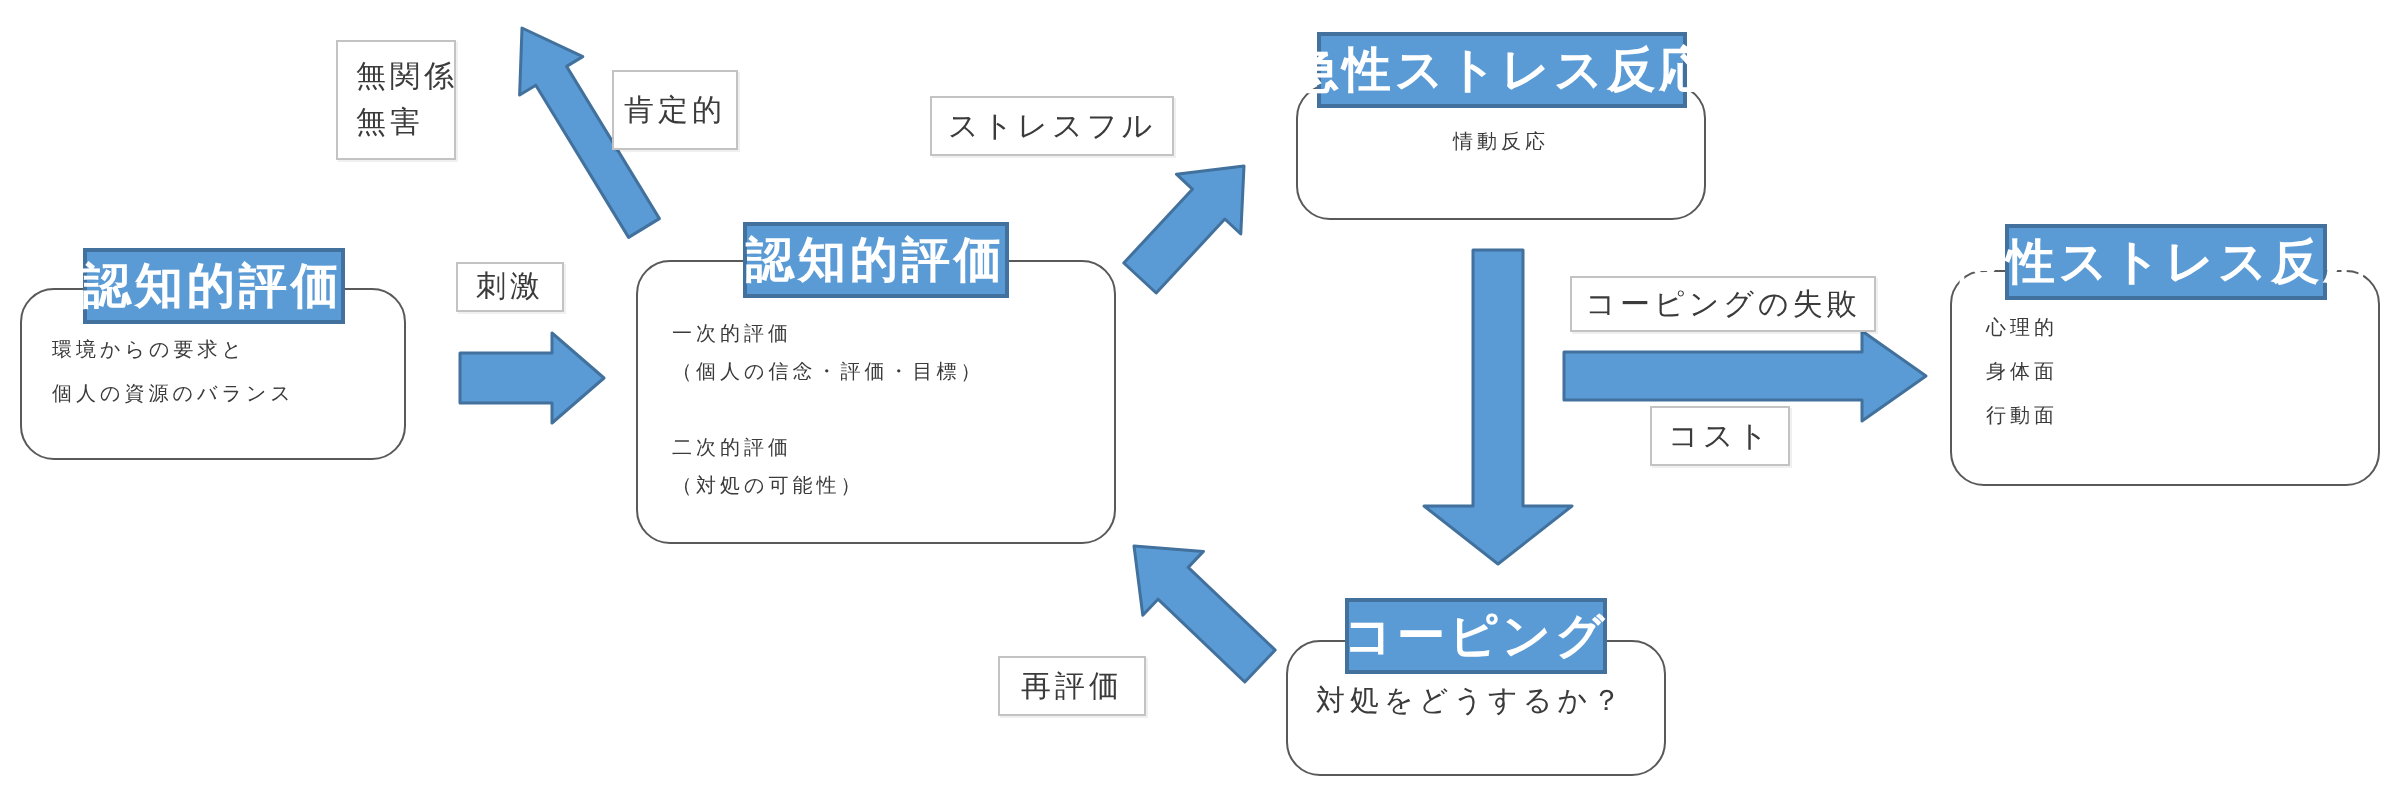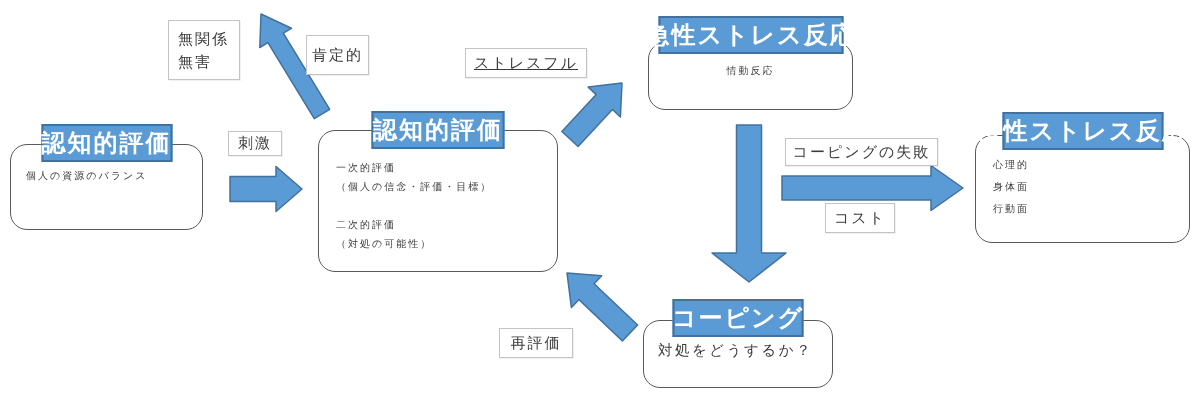--- a/index.html
+++ b/index.html
@@ -95,20 +95,21 @@
       <polygon points="329.7,109.3 283.3,33.2 291.4,28.3 261.0,14.0 259.8,47.5 267.9,42.6 314.3,118.7" fill="#5b9bd5" stroke="#41719c" stroke-width="1.5" stroke-linejoin="round"></polygon>
       <polygon points="578.1,146.5 612.4,109.5 620.4,117.0 622.0,83.0 588.2,87.1 596.2,94.6 561.9,131.5" fill="#5b9bd5" stroke="#41719c" stroke-width="1.5" stroke-linejoin="round"></polygon>
       <polygon points="736.5,125.0 736.5,253.0 712.0,253.0 749.0,282.0 786.0,253.0 761.5,253.0 761.5,125.0" fill="#5b9bd5" stroke="#41719c" stroke-width="1.5" stroke-linejoin="round"></polygon>
       <polygon points="782.0,200.0 931.0,200.0 931.0,210.5 963.0,188.0 931.0,165.5 931.0,176.0 782.0,176.0" fill="#5b9bd5" stroke="#41719c" stroke-width="1.5" stroke-linejoin="round"></polygon>
       <polygon points="637.6,325.0 594.1,283.7 601.7,275.7 567.0,273.0 571.4,307.6 579.0,299.6 622.4,341.0" fill="#5b9bd5" stroke="#41719c" stroke-width="1.5" stroke-linejoin="round"></polygon>
     </svg>
 
   <div class="node" id="node-environment" style="left:10px; top:144px; width:193px; height:86px;">
     <div class="node-header" style="top:-21px; width:131px;">認知的評価</div>
     <div class="node-body">
+      <div class="line">環境からの要求と</div>
       <div class="line">個人の資源のバランス</div>
     </div>
   </div>
 
   <div class="node" id="node-appraisal" style="left:318px; top:130px; width:240px; height:142px;">
     <div class="node-header" style="top:-20px; width:133px;">認知的評価</div>
     <div class="node-body">
       <div class="line">一次的評価</div>
       <div class="line">（個人の信念・評価・目標）</div>
       <div class="line group-gap">二次的評価</div>
@@ -132,28 +133,28 @@
     </div>
   </div>
 
   <div class="node" id="node-coping" style="left:643px; top:320px; width:190px; height:68px;">
     <div class="node-header" style="top:-22px; width:131px;">コーピング</div>
     <div class="node-body">
       <div class="line">対処をどうするか？</div>
     </div>
   </div>
 
-  <div class="label-box multi" style="left:168px; top:20px; width:72px; height:60px;">
+  <div class="label-box multi" style="left:168px; top:20px; width:60px; height:60px;">
     <div>無関係</div>
     <div>無害</div>
   </div>
 
   <div class="label-box" style="left:306px; top:35px; width:63px; height:40px;">肯定的</div>
 
-  <div class="label-box" style="left:465px; top:48px; width:122px; height:30px;text-decoration:underline;">ストレスフル</div>
+  <div class="label-box" style="left:465px; top:48px; width:122px; height:30px;">ストレスフル</div>
 
   <div class="label-box" style="left:228px; top:131px; width:54px; height:25px;">刺激</div>
 
   <div class="label-box" style="left:785px; top:138px; width:153px; height:28px;">コーピングの失敗</div>
 
   <div class="label-box" style="left:825px; top:203px; width:70px; height:30px;">コスト</div>
 
   <div class="label-box" style="left:499px; top:328px; width:74px; height:30px;">再評価</div>
 
 </div>

